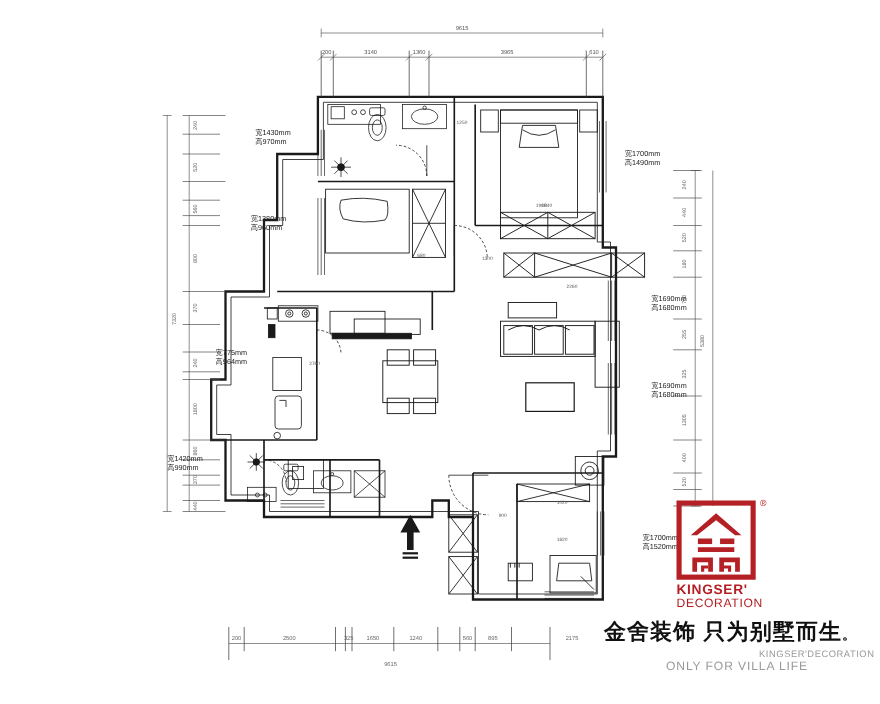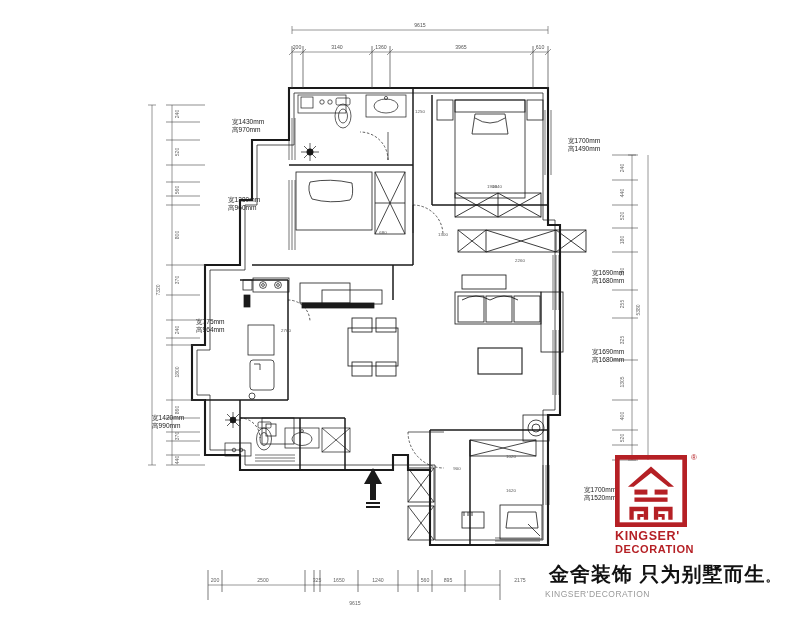--- a/index.html
+++ b/index.html
@@ -7,26 +7,26 @@
        font-family:"Liberation Sans","DejaVu Sans",sans-serif;color:#1a1a1a;}
   #stage{position:relative;width:800px;height:640px;background:#fff;}
   svg.plan{position:absolute;left:0;top:0;width:800px;height:640px;}
 
   
   .brand{position:absolute;left:545px;top:455px;width:250px;height:180px;}
   .logo-mark{position:absolute;left:70px;top:0px;width:72px;height:72px;}
   .logo-reg{position:absolute;left:146px;top:-2px;font-size:8px;color:#b52025;}
   .logo-name{position:absolute;left:70px;top:74px;font-size:12.5px;font-weight:bold;
              letter-spacing:.6px;color:#b52025;line-height:1.15;text-align:right;}
-  .logo-sub{position:absolute;left:70px;top:88px;font-size:11px;font-weight:bold;
+  .logo-sub{position:absolute;left:70px;top:88px;font-size:11px;font-weight:normal;
             letter-spacing:.6px;color:#b52025;}
   .tagline{position:absolute;left:4px;top:106px;width:250px;font-size:20px;
            font-weight:bold;color:#111;letter-spacing:1px;white-space:nowrap;}
   .tagline .dot{font-size:13px;}
-  .sub-en1{position:absolute;left:0px;top:134px;width:250px;text-align:left;
+  .sub-en1{position:absolute;left:0px;top:134px;width:250px;text-align:right;
            font-size:8.5px;color:#9a9a9a;letter-spacing:.5px;}
   .sub-en2{position:absolute;left:0px;top:145px;width:250px;text-align:center;
            font-size:11px;color:#9a9a9a;letter-spacing:.8px;}
 
   
   .callout{position:absolute;font-size:6.6px;line-height:8.4px;color:#222;
            white-space:nowrap;font-family:"Liberation Sans",sans-serif;}
   .callout span{display:block;}
 </style>
 </head>
@@ -527,15 +527,16 @@
   </svg>
 
   <div class="logo-reg">®</div>
   <div class="logo-name">KINGSER'</div>
   <div class="logo-sub">DECORATION</div>
 
   <div class="tagline">
     <span>金舍装饰 只为别墅而生</span><span class="dot">。</span>
   </div>
   <div class="sub-en1">KINGSER'DECORATION</div>
+  <div class="sub-en2">ONLY FOR VILLA LIFE</div>
 </div>
 
 </div>
 
 </body></html>

